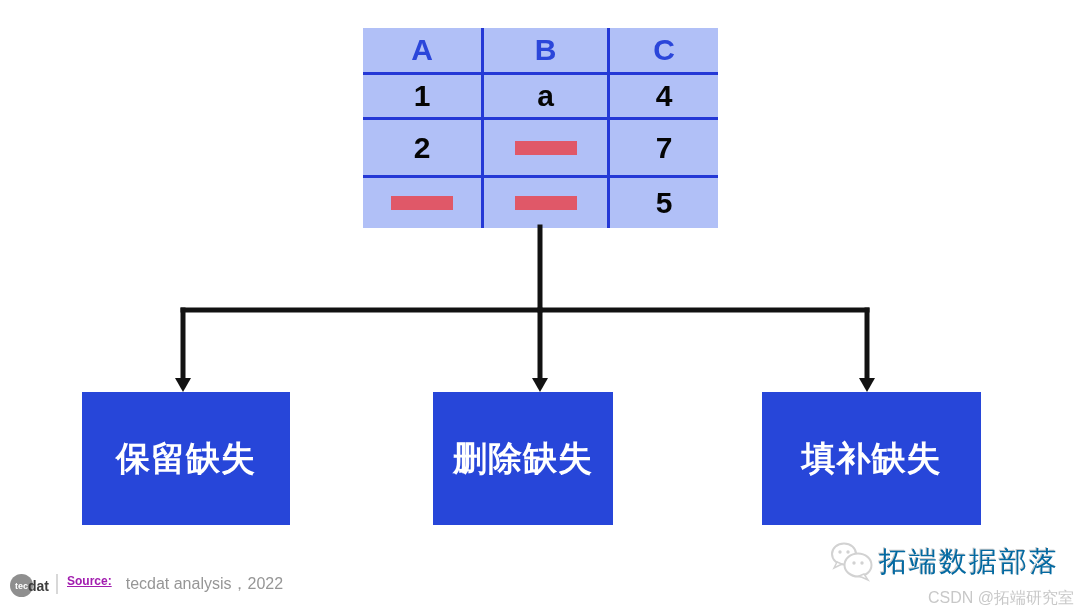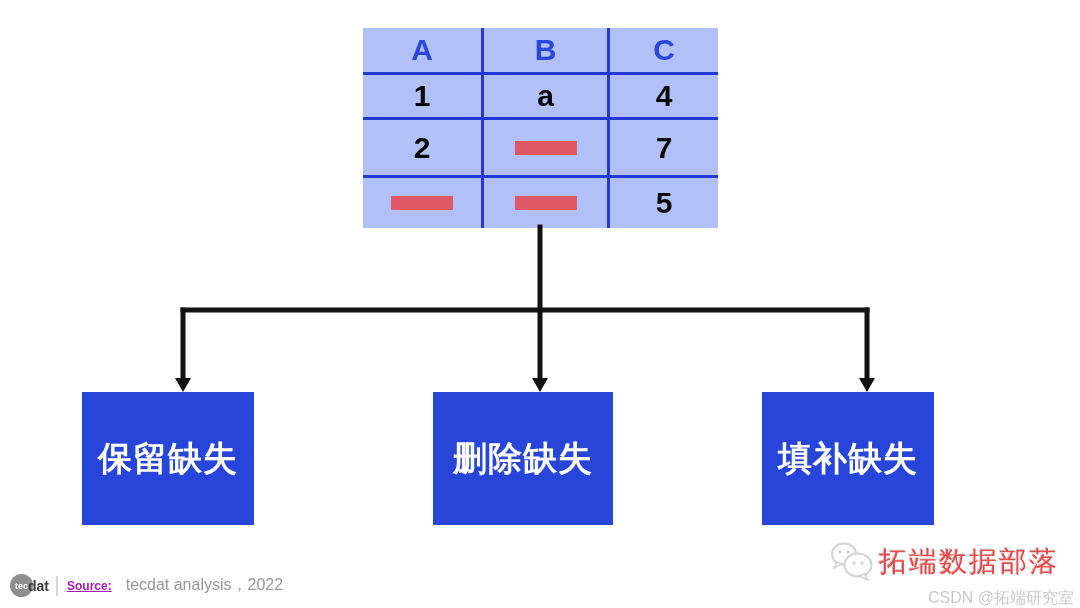--- a/index.html
+++ b/index.html
@@ -23,41 +23,41 @@
 
   
   .connectors { position:absolute; left:0; top:0; width:1080px; height:608px; pointer-events:none; }
 
   
   .option-box {
     position:absolute; top:392px; height:133px;
     background:#2746d9; display:flex; align-items:center; justify-content:center;
   }
   .option-box span { color:#ffffff; font-weight:bold; font-size:34px; letter-spacing:1px; }
-  .box-keep   { left:82px;  width:172px; }
+  .box-keep   { left:82px;  width:208px; }
   .box-delete { left:433px; width:180px; }
-  .box-fill   { left:762px; width:172px; }
+  .box-fill   { left:762px; width:219px; }
 
   
-  .footer { position:absolute; left:10px; top:574px; display:flex; align-items:center; }
+  .footer { position:absolute; left:10px; top:574px; display:flex; }
   .logo { display:flex; align-items:center; }
   .logo-circle {
     width:23px; height:23px; border-radius:50%; background:#8f8f8f;
     color:#ffffff; font-size:9px; font-weight:bold;
     display:flex; align-items:center; justify-content:center;
   }
   .logo-dat { color:#3c3c3c; font-size:14px; font-weight:bold; margin-left:-5px; }
   .footer-divider { width:2px; height:20px; background:#d8d8d8; margin:0 9px 0 7px; }
   .source-label { color:#a21caf; font-weight:bold; font-size:12px;text-decoration:underline; }
   .source-text  { color:#969696; font-size:16px; margin-left:14px; }
 
   
   .brand-watermark { position:absolute; left:829px; top:540px; display:flex; align-items:center; }
   .brand-text {
-    font-size:28px; color:#ef4444; letter-spacing:2px; margin-left:4px;
+    font-size:28px; color:#0369a1; letter-spacing:2px; margin-left:4px;
     text-shadow:1px 1px 0 #ffffff, -1px -1px 0 #c6c6c6;
   }
   .csdn-watermark { position:absolute; right:6px; top:588px; font-size:16px; color:#c8c8c8; }
 </style>
 </head>
 <body>
 
 <div class="canvas">
 
   <div class="data-table">

